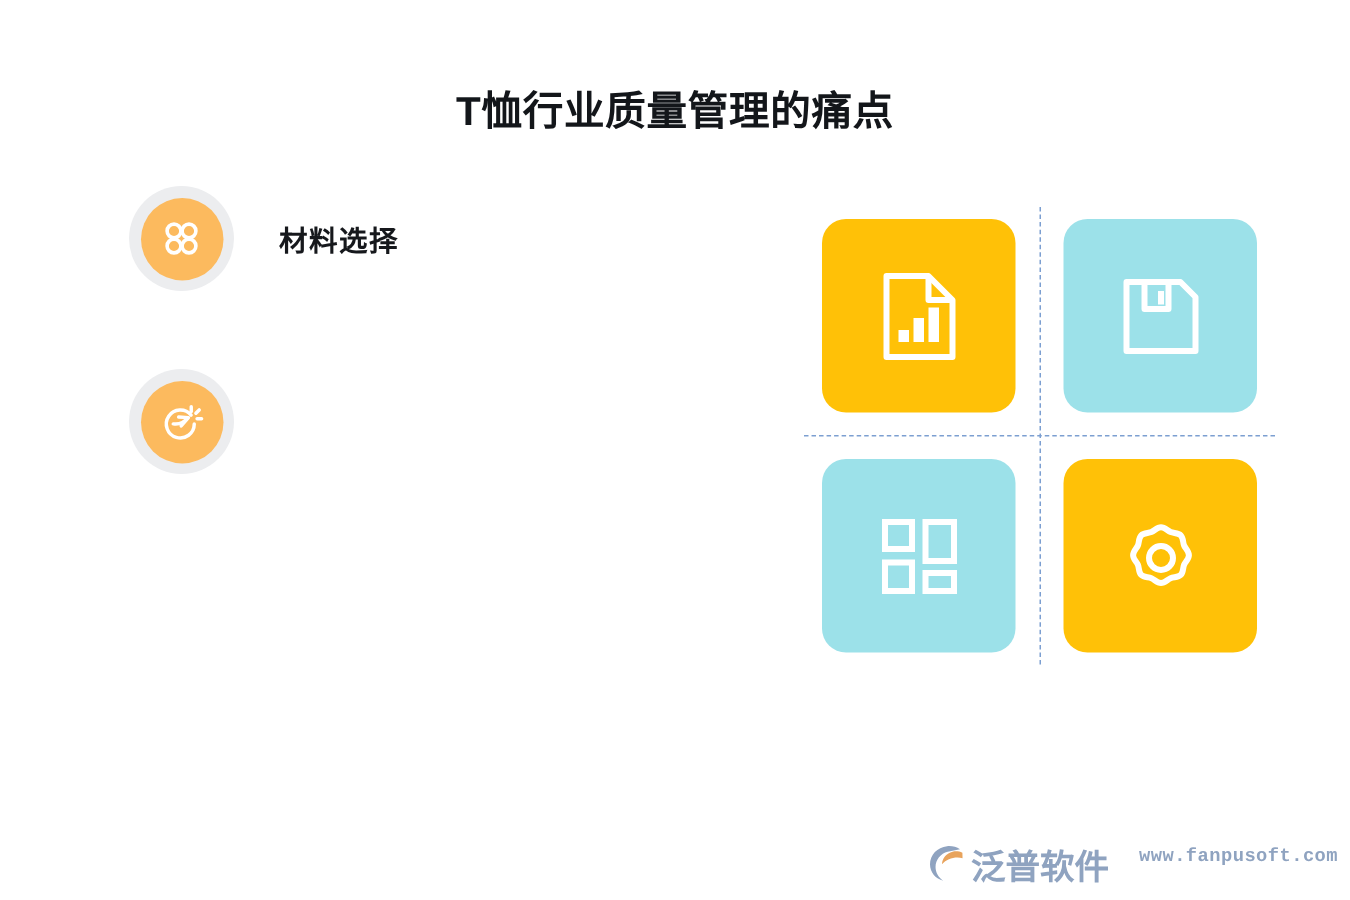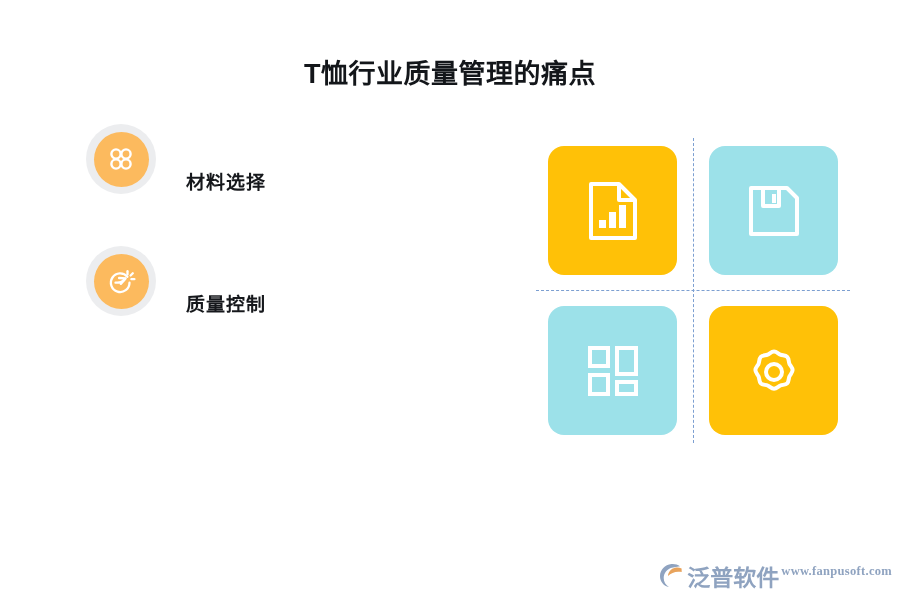--- a/index.html
+++ b/index.html
@@ -44,21 +44,21 @@
     position: absolute;
     left: 86px;
     top: 124px;
     width: 330px;
   }
   .feature-item {
     position: relative;
     height: 70px;
     margin-bottom: 52px;
     display: flex;
-    align-items: flex-end;
+    align-items: center;
   }
   .feature-item:last-child { margin-bottom: 0; }
 
   .badge-ring {
     width: 70px;
     height: 70px;
     border-radius: 50%;
     background: #ecedef;
     display: flex;
     align-items: center;
@@ -145,24 +145,24 @@
     margin-left: 3px;
     font-size: 23px;
     font-weight: bold;
     color: #8fa3c0;
     letter-spacing: 0px;
     line-height: 26px;
     white-space: nowrap;
   }
   .brand-url {
     margin-top: 1px;
-    margin-left: 2px;
+    margin-left: 20px;
     font-size: 12.5px;
     font-weight: bold;
-    font-family: Liberation Serif, serif;
+    font-family: Liberation Mono, monospace;
     color: #8fa3c0;
     letter-spacing: 0.3px;
     white-space: nowrap;
   }
 </style>
 </head>
 <body>
 
 <div class="slide">
 
@@ -191,21 +191,20 @@
           <svg width="34" height="34" viewBox="0 0 34 34" aria-hidden="true">
             <path d="M23.4 12.8a9.3 9.3 0 1 0 2.1 5.9" fill="none" stroke="#ffffff" stroke-width="2.3" stroke-linecap="round"></path>
             <path d="M11.5 18.6c3.6 0.5 7.3-1 9.6-3.9" fill="none" stroke="#ffffff" stroke-width="2.3" stroke-linecap="round"></path>
             <path d="M16.8 19.9l4.8-5.5-6.5-0.4" fill="none" stroke="#ffffff" stroke-width="2.3" stroke-linecap="round" stroke-linejoin="round"></path>
             <line x1="23.5" y1="7.2" x2="23.5" y2="10.4" stroke="#ffffff" stroke-width="2.3" stroke-linecap="round"></line>
             <line x1="28.8" y1="9.3" x2="26.6" y2="11.5" stroke="#ffffff" stroke-width="2.3" stroke-linecap="round"></line>
             <line x1="27.4" y1="15.2" x2="30.4" y2="15.2" stroke="#ffffff" stroke-width="2.3" stroke-linecap="round"></line>
           </svg>
         </div>
       </div>
-      <div class="feature-label">质量控制</div>
     </div>
 
   </div>
 
   <div class="tile-grid">
 
     <div class="divider-v"></div>
     <div class="divider-h"></div>
 
     <div class="tile tile-0" style="background:#FFC107;">

